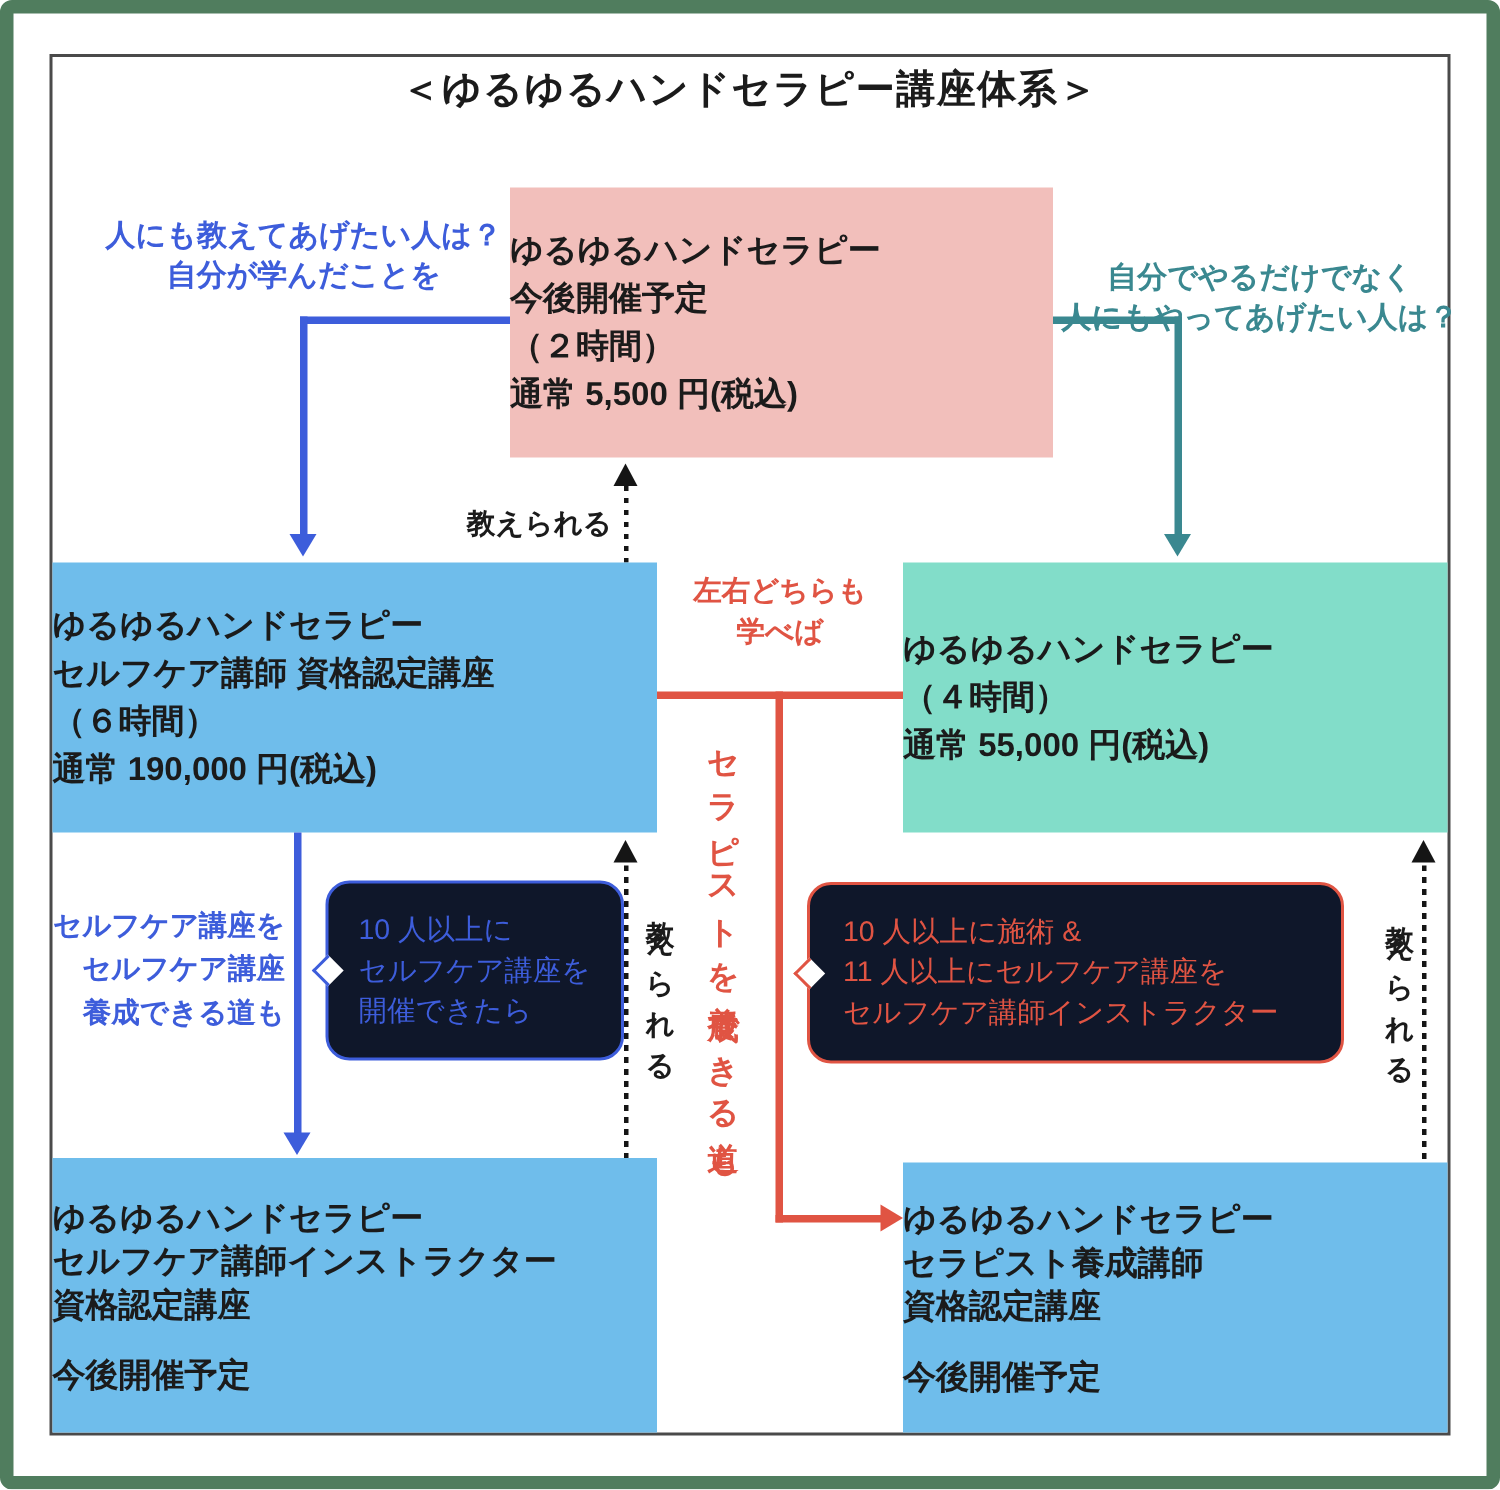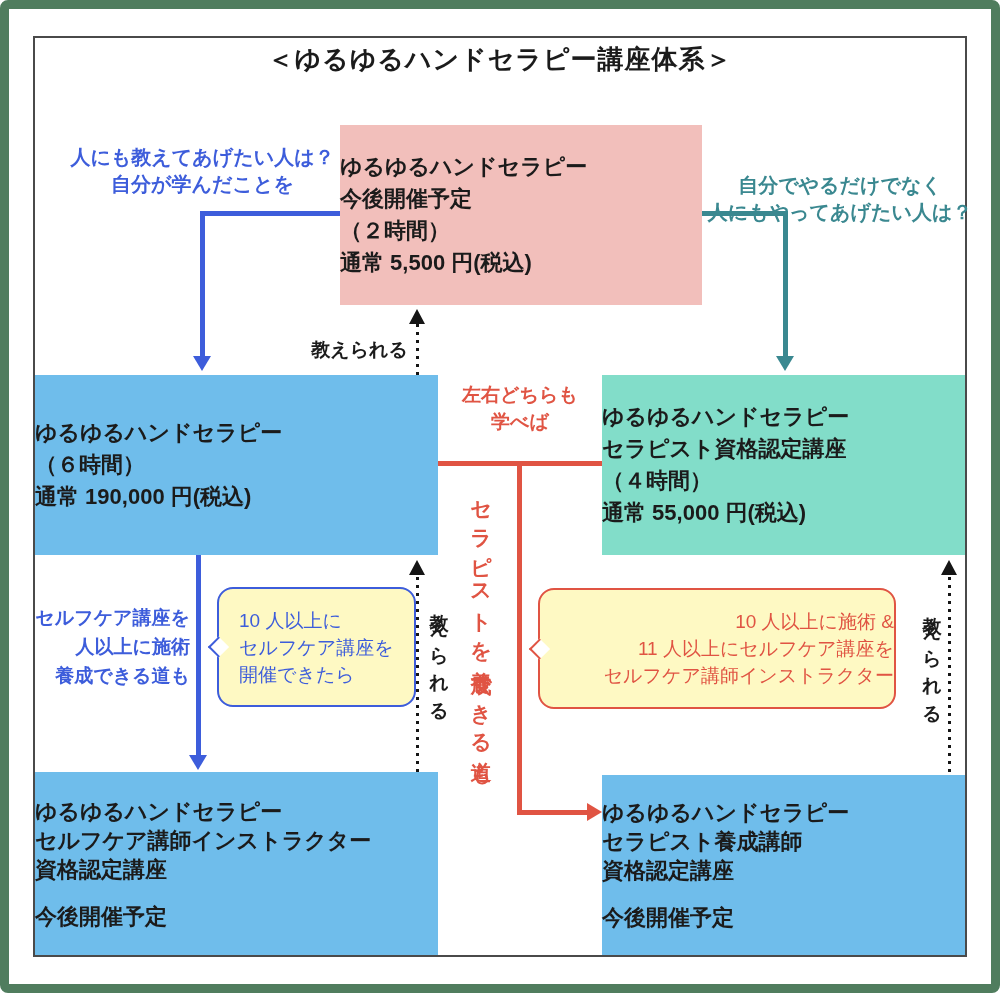--- a/index.html
+++ b/index.html
@@ -33,21 +33,21 @@
   .seg-blue{background:var(--blue-accent);}
   .seg-teal{background:var(--teal-accent);}
   .seg-red{background:var(--red-accent);}
   .dotline{position:absolute;width:3px;
     background:repeating-linear-gradient(to bottom,var(--arrow-black) 0 3.5px,transparent 3.5px 8px);}
   .tri{position:absolute;width:0;height:0;}
   .tri-down-blue{border-left:9px solid transparent;border-right:9px solid transparent;border-top:15px solid var(--blue-accent);}
   .tri-down-teal{border-left:9px solid transparent;border-right:9px solid transparent;border-top:15px solid var(--teal-accent);}
   .tri-up-black{border-left:8px solid transparent;border-right:8px solid transparent;border-bottom:15px solid var(--arrow-black);}
   .tri-right-red{border-top:9px solid transparent;border-bottom:9px solid transparent;border-left:15px solid var(--red-accent);}
-  .bubble{position:absolute;background:#fef9c3;border:2px solid var(--bc);border-radius:16px;
+  .bubble{position:absolute;background:#0f172a;border:2px solid var(--bc);border-radius:16px;
           display:flex;flex-direction:column;justify-content:center;
           font-size:19px;line-height:27px;font-weight:500;color:var(--bc);}
   .bubble::before{content:"";position:absolute;left:-8px;top:50%;width:13px;height:13px;background:#fff;
           border-left:2px solid var(--bc);border-bottom:2px solid var(--bc);
           transform:translateY(-50%) rotate(45deg);}
   .bubble-blue{--bc:var(--blue-accent);padding-left:20px;}
   .bubble-red{--bc:var(--red-accent);padding-left:22px;}
 </style>
 </head>
 <body>
@@ -87,26 +87,26 @@
   </div>
 
   <div>
     <div class="dotline" style="left:416px;top:324px;height:51px;"></div>
     <div class="tri tri-up-black" style="left:409px;top:309px;"></div>
   </div>
   <div class="lbl lbl-black right" style="left:295px;top:336px;width:113px;font-size:19px;">教えられる</div>
 
   <div class="box box-blue" style="left:35px;top:375px;width:403px;height:180px;">
     <div>ゆるゆるハンドセラピー</div>
+    <div>セルフケア講師 資格認定講座</div>
     <div>（６時間）</div>
     <div>通常 190,000 円(税込)</div>
   </div>
   <div class="box box-teal" style="left:602px;top:375px;width:363px;height:180px;">
     <div>ゆるゆるハンドセラピー</div>
-    <div>セラピスト資格認定講座</div>
     <div>（４時間）</div>
     <div>通常 55,000 円(税込)</div>
   </div>
 
   <div class="lbl lbl-red center" style="left:430px;top:381px;width:180px;font-size:19px;">
     <div>左右どちらも</div>
     <div>学べば</div>
   </div>
   <div>
     <div class="seg seg-red" style="left:438px;top:461px;width:164px;height:5px;"></div>
@@ -115,31 +115,31 @@
     <div class="tri tri-right-red" style="left:587px;top:803px;"></div>
   </div>
   <div class="lbl lbl-red vtext" style="left:468px;top:486px;height:330px;font-size:21px;letter-spacing:4px;">セラピストを養成できる道も</div>
 
   <div>
     <div class="seg seg-blue" style="left:196px;top:555px;width:5px;height:202px;"></div>
     <div class="tri tri-down-blue" style="left:189px;top:755px;"></div>
   </div>
   <div class="lbl lbl-blue right" style="left:25px;top:603px;width:165px;font-size:19px;line-height:29px;">
     <div>セルフケア講座を</div>
-    <div>人以上に施術</div>
+    <div>セルフケア講座</div>
     <div>養成できる道も</div>
   </div>
 
   <div class="bubble bubble-blue" style="left:217px;top:587px;width:175px;height:116px;">
     <div>10 人以上に</div>
     <div>セルフケア講座を</div>
     <div>開催できたら</div>
   </div>
 
-  <div class="bubble bubble-red" style="left:538px;top:588px;width:332px;height:117px;align-items:flex-end;">
+  <div class="bubble bubble-red" style="left:538px;top:588px;width:332px;height:117px;">
     <div>10 人以上に施術 &amp;</div>
     <div>11 人以上にセルフケア講座を</div>
     <div>セルフケア講師インストラクター</div>
   </div>
 
   <div>
     <div class="dotline" style="left:416px;top:577px;height:195px;"></div>
     <div class="tri tri-up-black" style="left:409px;top:560px;"></div>
   </div>
   <div class="lbl lbl-black vtext" style="left:426px;top:599px;height:132px;font-size:19px;letter-spacing:6px;">教えられる</div>

